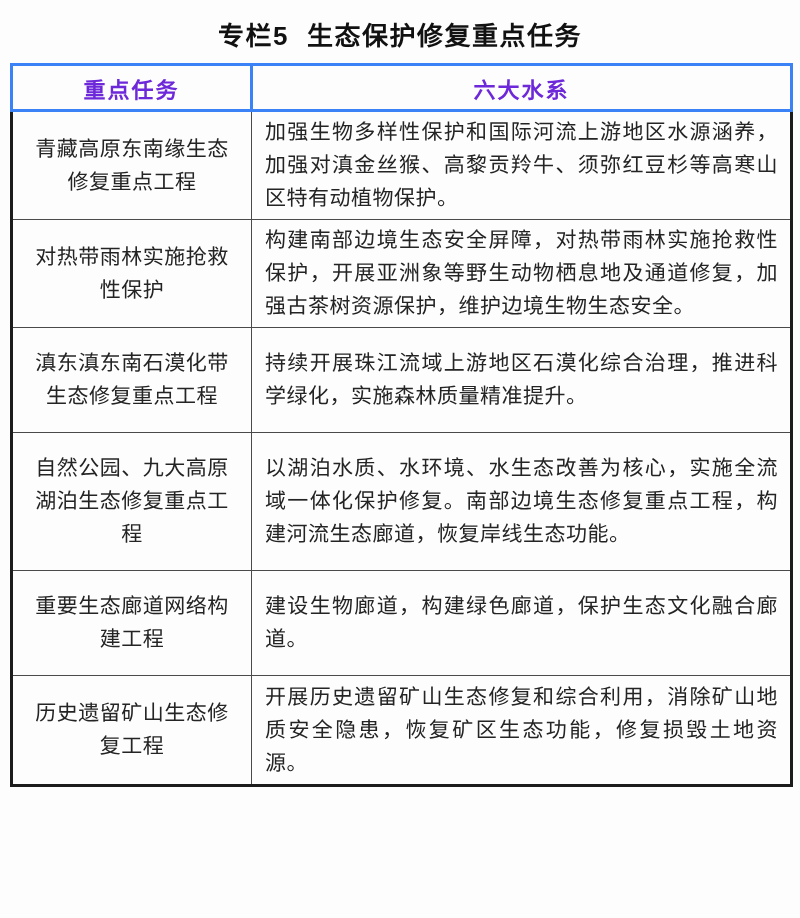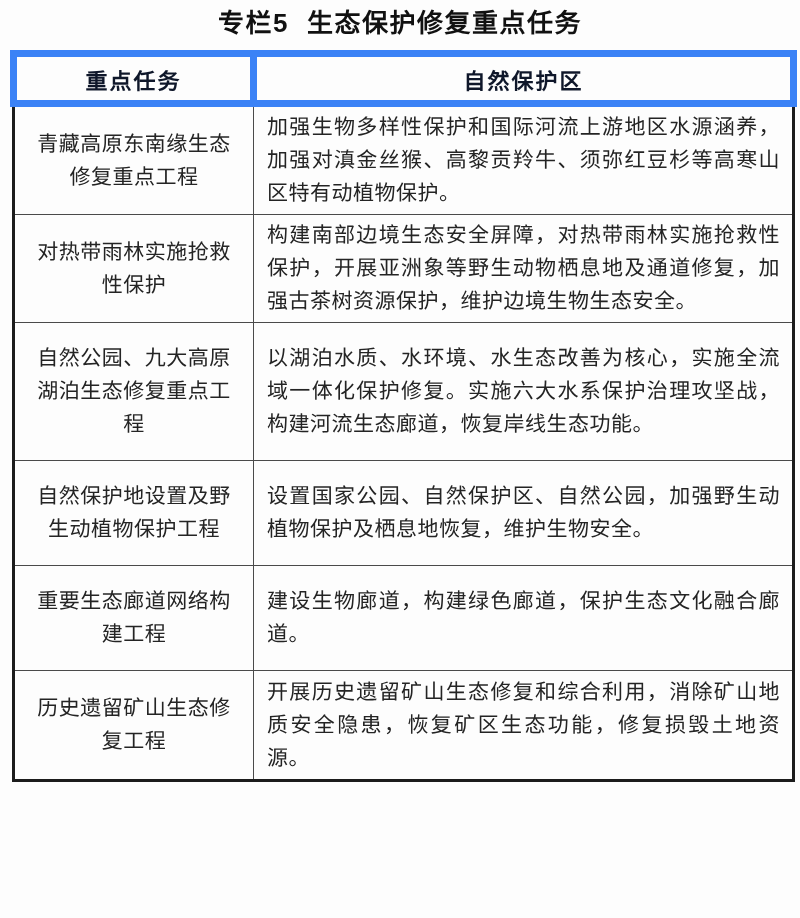--- a/index.html
+++ b/index.html
@@ -12,21 +12,21 @@
     width: 800px;
     height: 918px;
     background: #fdfdfd;
     color: #1f1f1f;
     font-family: "Liberation Serif", "DejaVu Serif", serif;
     overflow: hidden;
     box-sizing: border-box;
   }
   .doc-title {
     margin: 0;
-    padding-top: 6px;
+    padding-top: 19px;
     height: 40px;
     text-align: center;
     font-family: "Liberation Sans", "DejaVu Sans", sans-serif;
     font-size: 26px;
     font-weight: bold;
     letter-spacing: 1.5px;
     color: #111111;
     line-height: 34px;
   }
   .doc-title .title-prefix {
@@ -35,26 +35,26 @@
   table.tasks {
     border-collapse: collapse;
     table-layout: fixed;
     width: 780px;
     margin: 4px 10px 0 10px;
     border: 3px solid #1c1c1c;
   }
   table.tasks col.col-task { width: 240px; }
   table.tasks col.col-dir  { width: 540px; }
   table.tasks th {
-    border: 7px solid #3b82f6;
+    border: 3px solid #3b82f6;
     font-family: "Liberation Sans", "DejaVu Sans", sans-serif;
     font-size: 22px;
     font-weight: bold;
     letter-spacing: 2px;
-    color: #0f172a;
+    color: #6d28d9;
     height: 43px;
     padding: 0;
   }
   table.tasks td {
     border: 1px solid #4a4a4a;
     font-size: 21px;
     line-height: 33px;
     letter-spacing: 0.5px;
     color: #242424;
     vertical-align: middle;
@@ -91,39 +91,39 @@
   </h1>
 
   <table class="tasks">
     <colgroup>
       <col class="col-task">
       <col class="col-dir">
     </colgroup>
     <thead>
       <tr>
         <th>重点任务</th>
-        <th>自然保护区</th>
+        <th>六大水系</th>
       </tr>
     </thead>
     <tbody>
       <tr>
         <td class="cell-task">青藏高原东南缘生态修复重点工程</td>
         <td class="cell-dir">加强生物多样性保护和国际河流上游地区水源涵养，加强对滇金丝猴、高黎贡羚牛、须弥红豆杉等高寒山区特有动植物保护。</td>
       </tr>
       <tr>
         <td class="cell-task">对热带雨林实施抢救性保护</td>
         <td class="cell-dir">构建南部边境生态安全屏障，对热带雨林实施抢救性保护，开展亚洲象等野生动物栖息地及通道修复，加强古茶树资源保护，维护边境生物生态安全。</td>
       </tr>
       <tr>
-        <td class="cell-task">自然公园、九大高原湖泊生态修复重点工程</td>
-        <td class="cell-dir">以湖泊水质、水环境、水生态改善为核心，实施全流域一体化保护修复。实施六大水系保护治理攻坚战，构建河流生态廊道，恢复岸线生态功能。</td>
+        <td class="cell-task">滇东滇东南石漠化带生态修复重点工程</td>
+        <td class="cell-dir">持续开展珠江流域上游地区石漠化综合治理，推进科学绿化，实施森林质量精准提升。</td>
       </tr>
       <tr>
-        <td class="cell-task">自然保护地设置及野生动植物保护工程</td>
-        <td class="cell-dir">设置国家公园、自然保护区、自然公园，加强野生动植物保护及栖息地恢复，维护生物安全。</td>
+        <td class="cell-task">自然公园、九大高原湖泊生态修复重点工程</td>
+        <td class="cell-dir">以湖泊水质、水环境、水生态改善为核心，实施全流域一体化保护修复。南部边境生态修复重点工程，构建河流生态廊道，恢复岸线生态功能。</td>
       </tr>
       <tr>
         <td class="cell-task">重要生态廊道网络构建工程</td>
         <td class="cell-dir">建设生物廊道，构建绿色廊道，保护生态文化融合廊道。</td>
       </tr>
       <tr>
         <td class="cell-task">历史遗留矿山生态修复工程</td>
         <td class="cell-dir">开展历史遗留矿山生态修复和综合利用，消除矿山地质安全隐患，恢复矿区生态功能，修复损毁土地资源。</td>
       </tr>
     </tbody>

